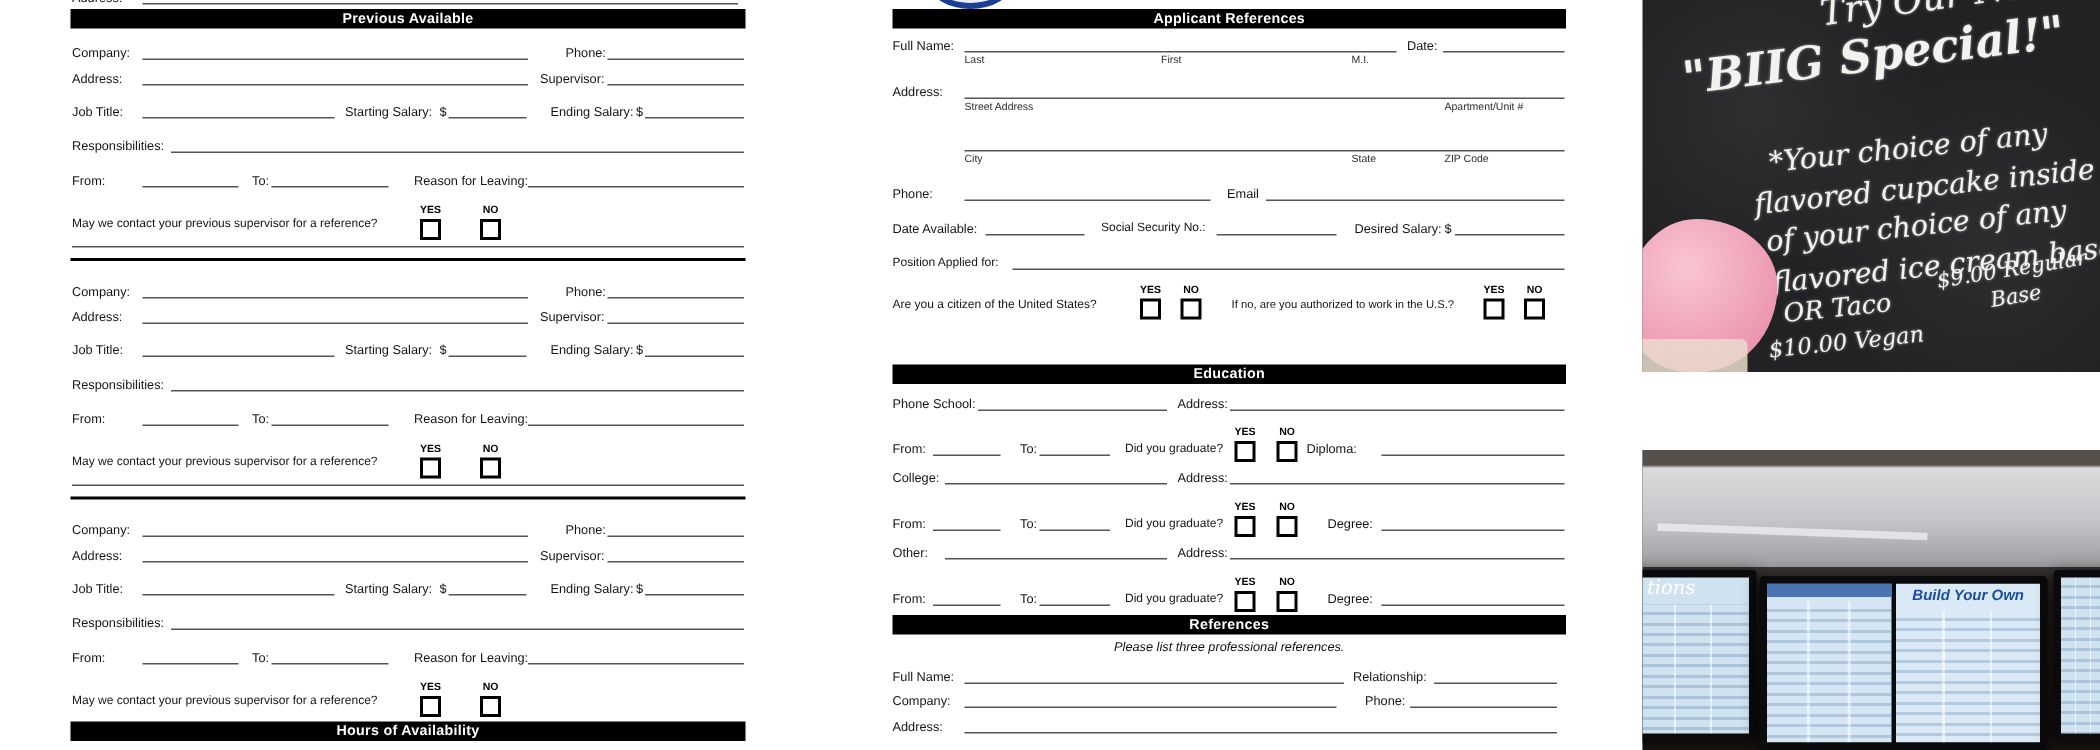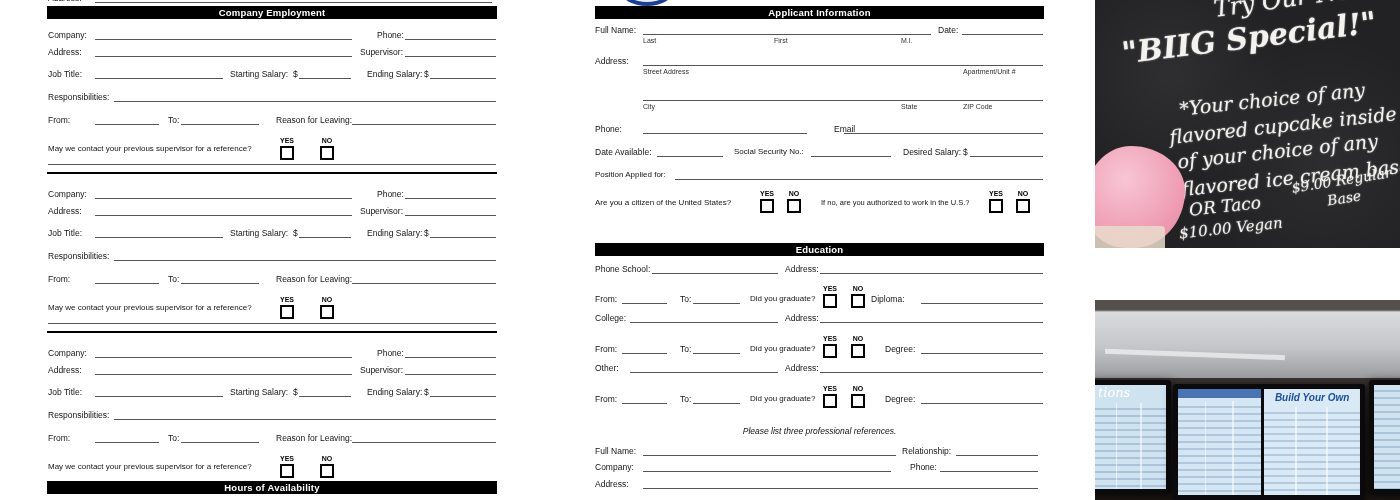--- a/index.html
+++ b/index.html
@@ -38,21 +38,21 @@
 
 <div class="screen">
 
   <section class="panel" style="left:47px;top:0;width:450px;height:500px">
 
     <div class="row" style="top:-7px;height:10px">
       <span class="lbl" style="left:1px">Address:</span>
       <span class="line" style="left:48px;width:397px"></span>
     </div>
 
-    <div class="bar" style="top:6px;width:450px">Company Employment</div>
+    <div class="bar" style="top:6px;width:450px">Previous Available</div>
 
     <div class="row" style="top:27px;height:13px">
       <span class="lbl" style="left:1px">Company:</span>
       <span class="line" style="left:48px;width:257px"></span>
       <span class="lbl" style="left:330px">Phone:</span>
       <span class="line" style="left:358px;width:91px"></span>
     </div>
     <div class="row" style="top:44px;height:13px">
       <span class="lbl" style="left:1px">Address:</span>
       <span class="line" style="left:48px;width:257px"></span>
@@ -193,21 +193,21 @@
       </div>
     </div>
 
     <div class="bar" style="top:481px;width:450px">Hours of Availability</div>
   </section>
 
   <section class="panel" style="left:595px;top:0;width:449px;height:500px">
 
     <div style="position:absolute;left:25px;top:-27px;width:54px;height:33px;border-radius:50%;border:4px solid #1c3f94;background:#e9edf6"></div>
 
-    <div class="bar" style="top:6px;width:449px">Applicant Information</div>
+    <div class="bar" style="top:6px;width:449px">Applicant References</div>
 
     <div class="row" style="top:22px;height:13px">
       <span class="lbl" style="left:0">Full Name:</span>
       <span class="line" style="left:48px;width:288px"></span>
       <span class="lbl" style="left:343px">Date:</span>
       <span class="line" style="left:367px;width:81px"></span>
     </div>
     <div class="row" style="top:36px;height:9px">
       <span class="sub" style="left:48px">Last</span>
       <span class="sub" style="left:179px">First</span>
@@ -227,21 +227,21 @@
     </div>
     <div class="row" style="top:102px;height:9px">
       <span class="sub" style="left:48px">City</span>
       <span class="sub" style="left:306px">State</span>
       <span class="sub" style="left:368px">ZIP Code</span>
     </div>
 
     <div class="row" style="top:121px;height:13px">
       <span class="lbl" style="left:0">Phone:</span>
       <span class="line" style="left:48px;width:164px"></span>
-      <span class="lbl" style="left:239px">Email</span>
+      <span class="lbl" style="left:223px">Email</span>
       <span class="line" style="left:249px;width:199px"></span>
     </div>
 
     <div class="row" style="top:144px;height:13px">
       <span class="lbl" style="left:0">Date Available:</span>
       <span class="line" style="left:62px;width:66px"></span>
       <span class="lbl q" style="left:139px">Social Security No.:</span>
       <span class="line" style="left:216px;width:80px"></span>
       <span class="lbl" style="left:308px">Desired Salary:</span>
       <span class="lbl" style="left:368px">$</span>
@@ -342,20 +342,21 @@
         <span class="cb"></span>
       </div>
       <div class="cbg" style="left:256px">
         <span class="cbl">NO</span>
         <span class="cb"></span>
       </div>
       <span class="lbl" style="left:290px;bottom:4px">Degree:</span>
       <span class="line" style="left:326px;width:122px;bottom:4px"></span>
     </div>
 
+    <div class="bar" style="top:410px;width:449px">References</div>
     <div class="note" style="top:426px">Please list three professional references.</div>
 
     <div class="row" style="top:443px;height:13px">
       <span class="lbl" style="left:0">Full Name:</span>
       <span class="line" style="left:48px;width:253px"></span>
       <span class="lbl" style="left:307px">Relationship:</span>
       <span class="line" style="left:361px;width:82px"></span>
     </div>
     <div class="row" style="top:459px;height:13px">
       <span class="lbl" style="left:0">Company:</span>

